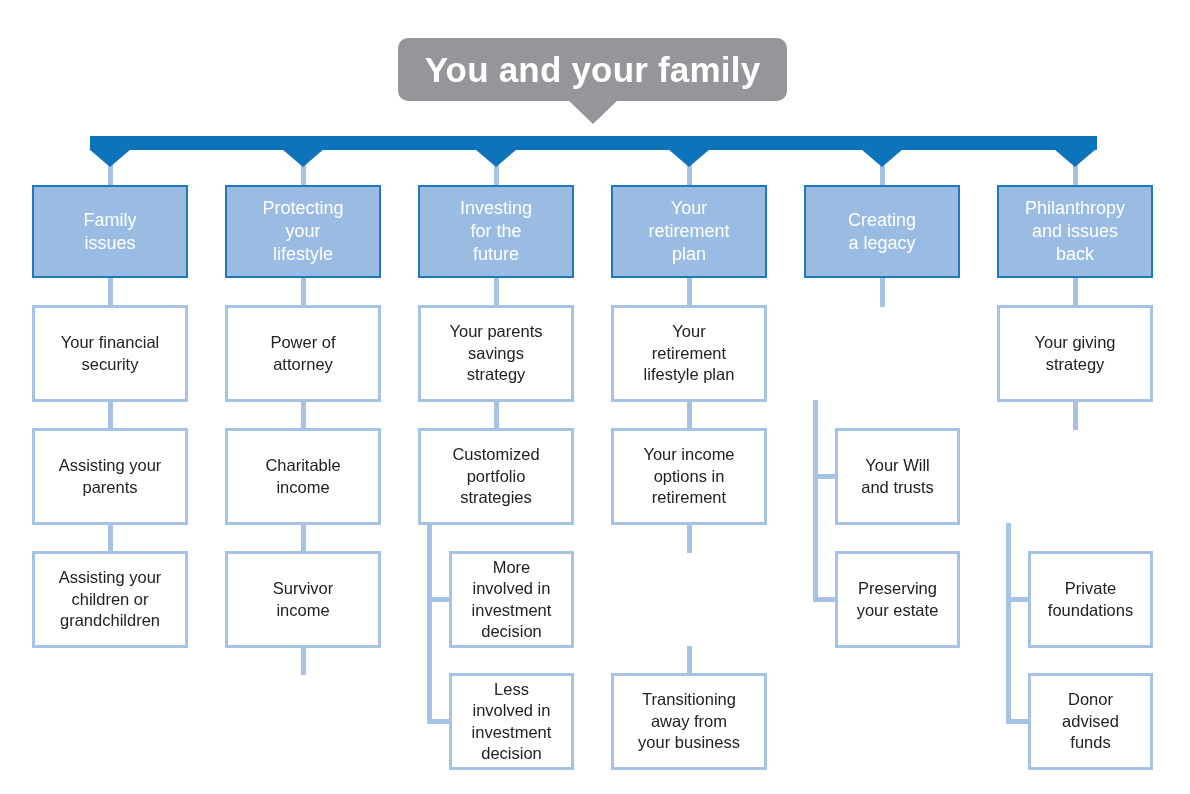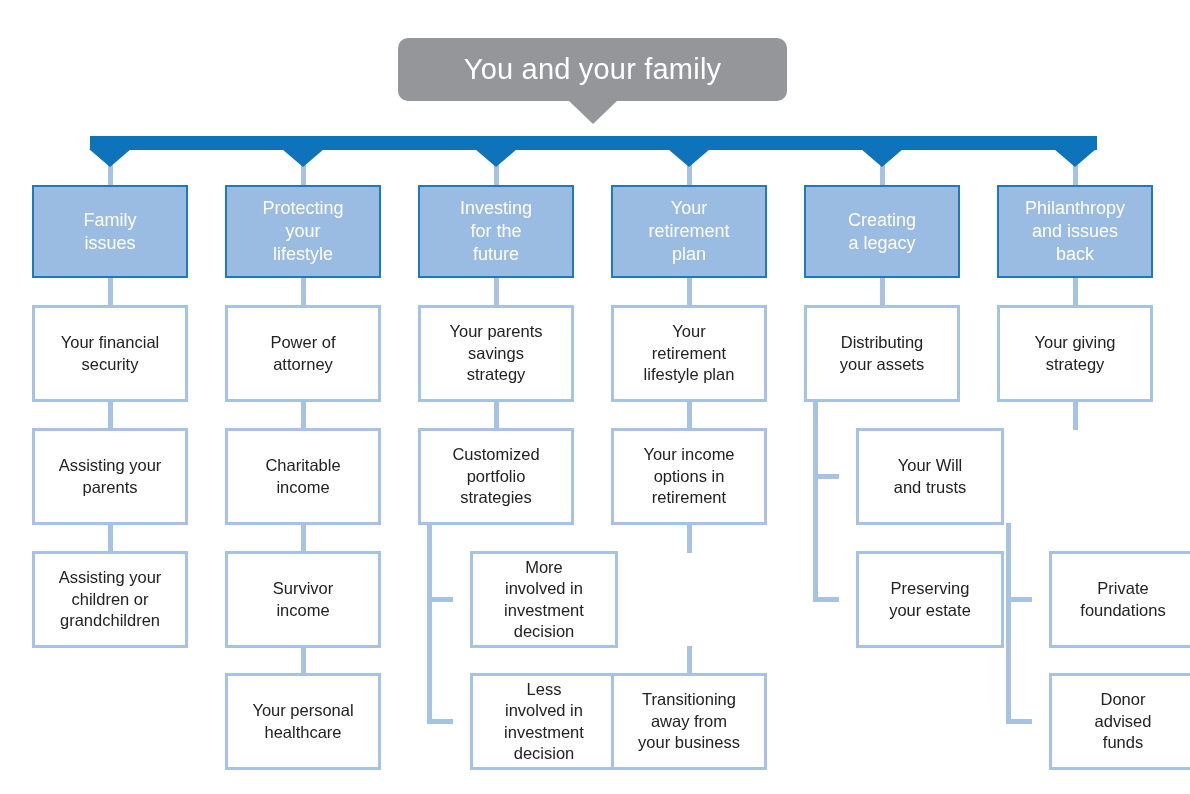--- a/index.html
+++ b/index.html
@@ -14,21 +14,21 @@
   html,body{background:#ffffff;}
   body{font-family:"Liberation Sans","DejaVu Sans",sans-serif;}
   .canvas{position:relative;width:1190px;height:794px;background:#ffffff;overflow:hidden;}
 
   
   .c1{--cx:110px;} .c2{--cx:303px;} .c3{--cx:496px;} .c4{--cx:689px;} .c5{--cx:882px;} .c6{--cx:1075px;}
 
   
   .title-box{position:absolute;left:398px;top:38px;width:389px;height:63px;background:var(--gray);
     border-radius:10px;display:flex;align-items:center;justify-content:center;z-index:3;}
-  .title-box span{color:#ffffff;font-size:29px;font-weight:normal;letter-spacing:.2px;}
+  .title-box span{color:#ffffff;font-size:35px;font-weight:bold;letter-spacing:.2px;}
   .title-pointer{position:absolute;left:567px;top:99px;width:0;height:0;
     border-left:26px solid transparent;border-right:26px solid transparent;border-top:25px solid var(--gray);z-index:3;}
 
   
   .hbar{position:absolute;left:90px;top:136px;width:1007px;height:14px;background:var(--blue);z-index:1;}
   .tri{position:absolute;top:149px;width:0;height:0;left:calc(var(--cx) - 21px);
     border-left:21px solid transparent;border-right:21px solid transparent;border-top:18px solid var(--blue);z-index:1;}
 
   
   .vcon{position:absolute;width:5px;background:var(--con);left:calc(var(--cx) - 2.5px);z-index:0;}
@@ -52,21 +52,21 @@
   .hbox{position:absolute;top:185px;height:93px;width:156px;left:calc(var(--cx) - 78px);
     background:var(--hdr-fill);border:2px solid var(--hdr-border);z-index:2;
     display:flex;align-items:center;justify-content:center;text-align:center;
     color:#ffffff;font-size:18px;line-height:1.26;white-space:pre-line;}
 
   
   .bbox{position:absolute;width:156px;height:97px;left:calc(var(--cx) - 78px);
     background:#ffffff;border:3px solid var(--con);z-index:2;
     display:flex;align-items:center;justify-content:center;text-align:center;
     color:var(--ink);font-size:16.5px;line-height:1.3;white-space:pre-line;}
-  .indent{left:calc(var(--cx) - 47px);width:148px;margin-left:21px;}
+  .indent{left:calc(var(--cx) - 47px);width:125px;}
   .r1{top:305px;} .r2{top:428px;} .r3{top:551px;} .r4{top:673px;}
 </style>
 </head>
 <body>
 
 <div class="canvas">
 
   <div class="title-box">
     <span>You and your family</span>
   </div>
@@ -101,22 +101,20 @@
   <div class="vcon link-34 c2"></div>
   <div class="hbox c2">Protecting
 your
 lifestyle</div>
   <div class="bbox c2 r1">Power of
 attorney</div>
   <div class="bbox c2 r2">Charitable
 income</div>
   <div class="bbox c2 r3">Survivor
 income</div>
-  <div class="bbox c2 r4">Your personal
-healthcare</div>
 
   <div class="vcon link-bar c3"></div>
   <div class="vcon link-head c3"></div>
   <div class="vcon link-12 c3"></div>
   <div class="e3v"></div>
   <div class="hcon e3h3"></div>
   <div class="hcon e3h4"></div>
   <div class="hbox c3">Investing
 for the
 future</div>
@@ -153,22 +151,20 @@
 away from
 your business</div>
 
   <div class="vcon link-bar c5"></div>
   <div class="vcon link-head c5"></div>
   <div class="e5v"></div>
   <div class="hcon e5h2"></div>
   <div class="hcon e5h3"></div>
   <div class="hbox c5">Creating
 a legacy</div>
-  <div class="bbox c5 r1">Distributing
-your assets</div>
   <div class="bbox c5 r2 indent">Your Will
 and trusts</div>
   <div class="bbox c5 r3 indent">Preserving
 your estate</div>
 
   <div class="vcon link-bar c6"></div>
   <div class="vcon link-head c6"></div>
   <div class="vcon link-12 c6"></div>
   <div class="e6v"></div>
   <div class="hcon e6h3"></div>

